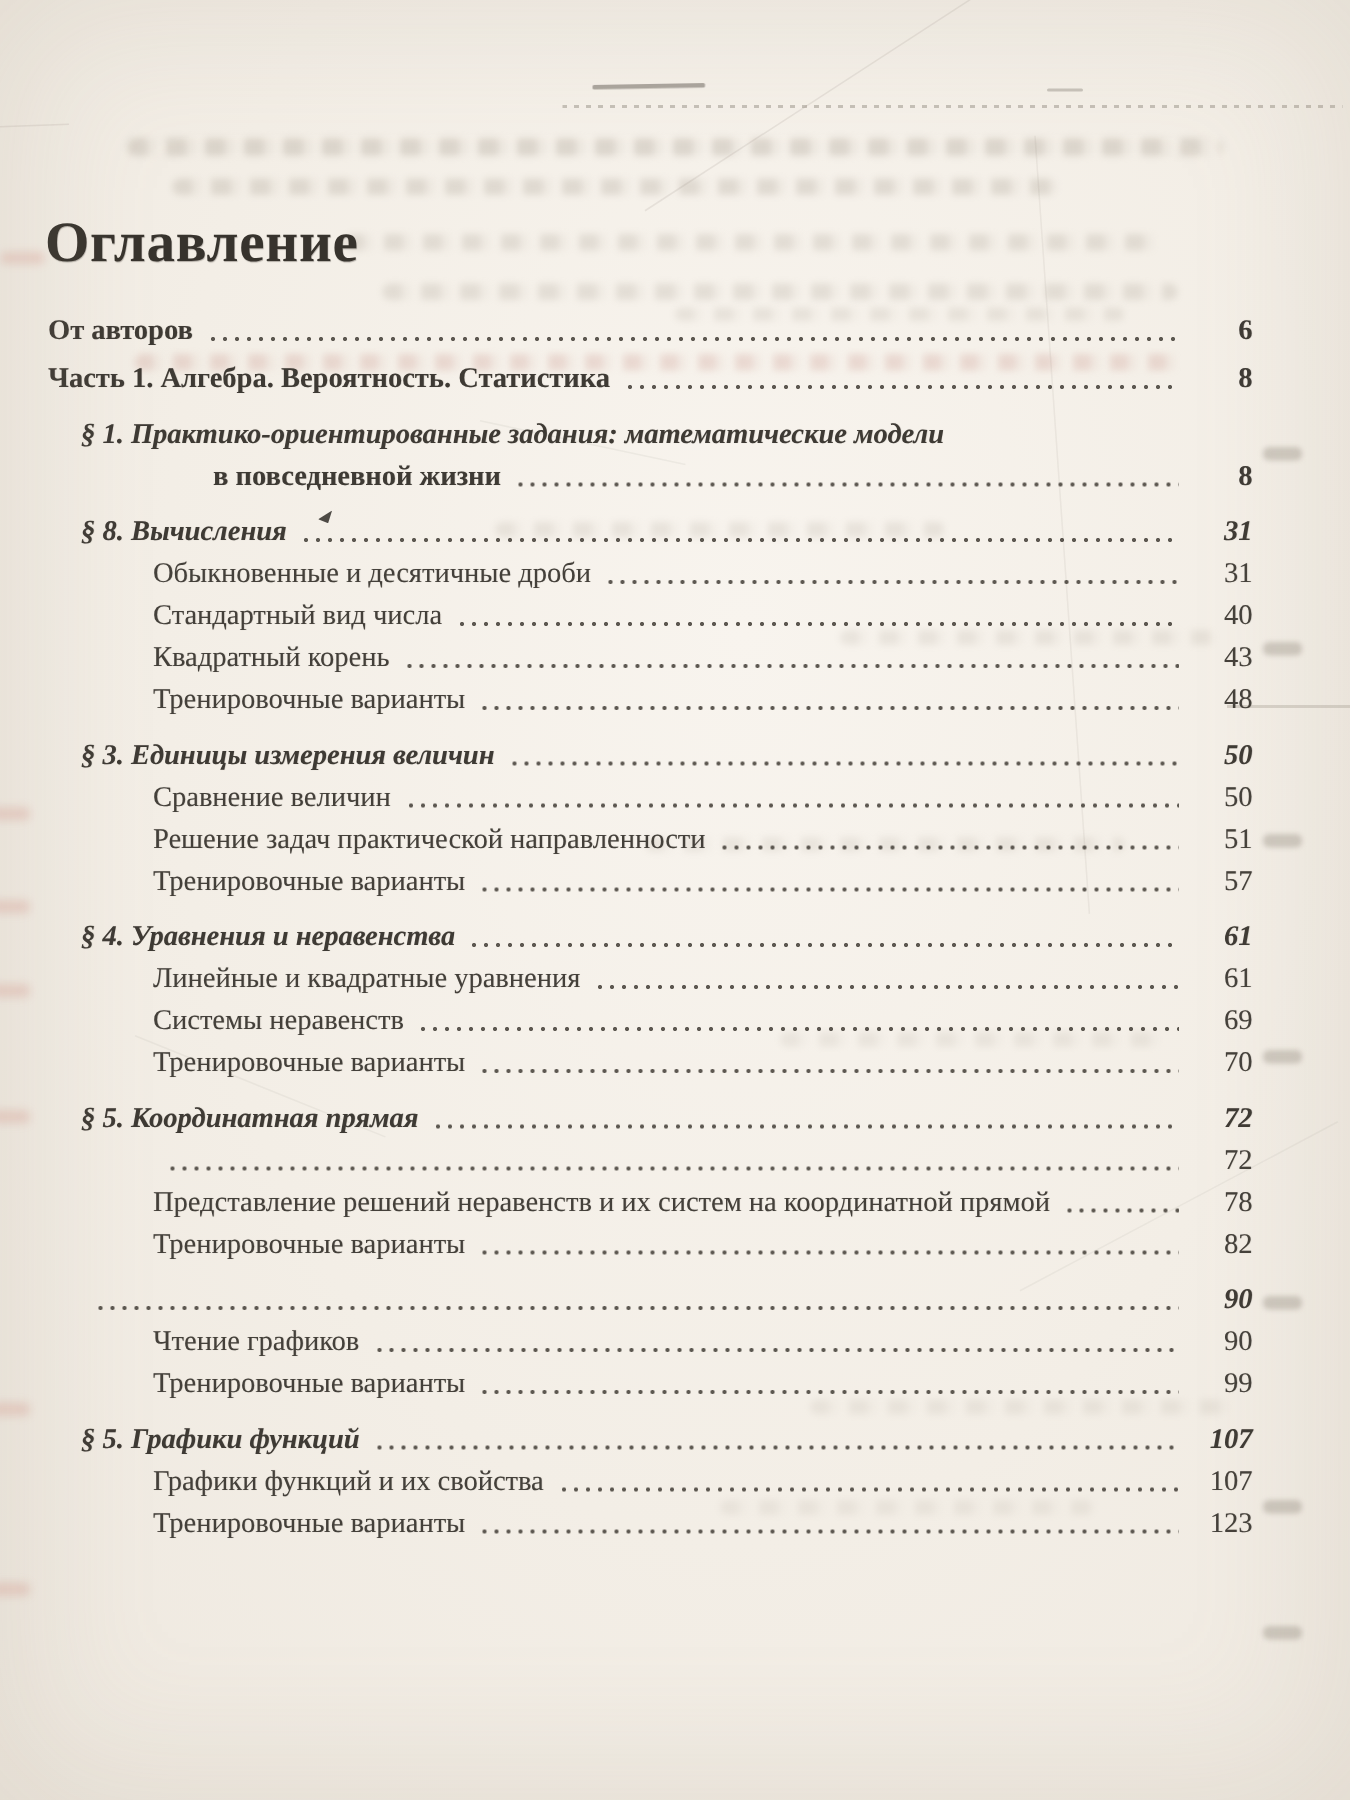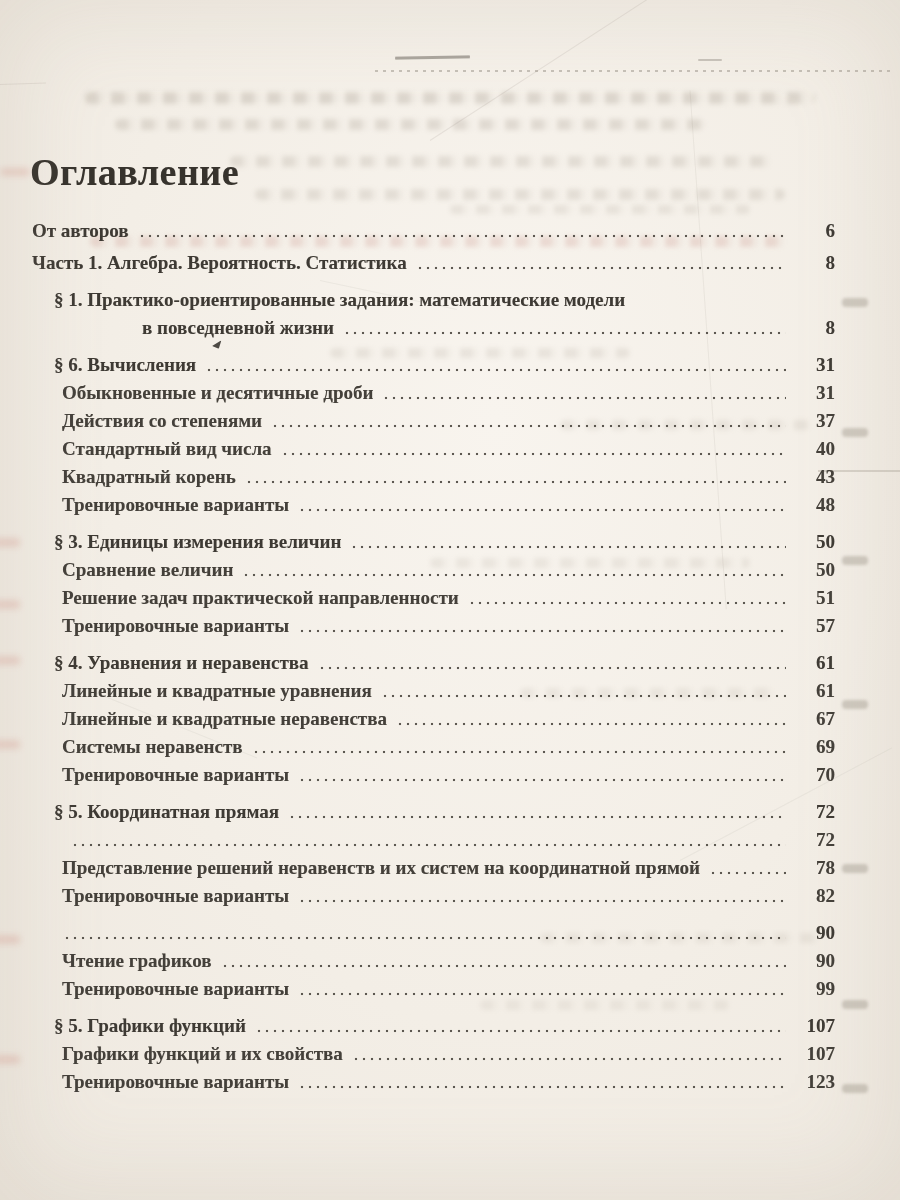--- a/index.html
+++ b/index.html
@@ -30,21 +30,21 @@
     background:repeating-linear-gradient(90deg, rgba(150,143,132,0.5) 0 3px, rgba(150,143,132,0) 3px 8px);}
   .sc{position:absolute;height:1px;background:rgba(138,130,118,0.5);transform-origin:left center;}
   .pk{position:absolute;background:rgba(205,112,100,0.22);filter:blur(3px);border-radius:4px;}
   .gn{position:absolute;width:26px;height:9px;background:rgba(150,142,130,0.4);filter:blur(1.6px);border-radius:4px;}
   .speck{
     position:absolute;width:10px;height:8px;background:rgba(48,45,40,0.85);
     clip-path:polygon(0 55%, 100% 0, 62% 100%);transform:rotate(-8deg);filter:blur(0.3px);
   }
   
   .content{
-    position:absolute;left:30px;right:65px;top:10px;
+    position:absolute;left:30px;right:65px;top:0;
     color:#3e3a34;
   }
   .title{
     margin:141px 0 24px 0;font-size:38px;line-height:42px;font-weight:700;
     letter-spacing:0.5px;color:#37332d;
     text-shadow:0.3px 0.4px 0.6px rgba(60,55,48,0.35);
   }
   .row{
     display:flex;align-items:flex-end;
     font-size:19px;line-height:28px;height:28px;
@@ -54,22 +54,22 @@
   .row .label{flex:0 1 auto;overflow:hidden;}
   .row .leader{
     flex:1 1 auto;align-self:flex-end;height:4px;min-width:14px;
     margin:0 9px 7px 9px;
     background-image:radial-gradient(circle, rgba(66,61,54,0.85) 1.15px, rgba(66,61,54,0) 1.6px);
     background-size:8px 4px;background-repeat:repeat-x;background-position:left bottom;
   }
   .row .pagenum{flex:0 0 auto;min-width:40px;text-align:right;}
   .row.top{margin-left:2px;font-weight:700;}
   .row.part{margin-left:2px;font-weight:700;margin-top:4px;}
-  .row.section{margin-left:24px;font-weight:700;margin-top:9px;}
-  .row.sub{margin-left:32px;font-weight:700;color:#44403a;}
+  .row.section{margin-left:24px;font-weight:700;margin-top:9px;font-style:italic;}
+  .row.sub{margin-left:72px;font-weight:400;color:#44403a;}
   .row.wrap{margin-left:112px;font-weight:700;}
 </style>
 </head>
 <body>
 
 <div class="paper">
 
   <div class="ghosts">
 
     <div class="dash" style="left:395px;top:56px;width:75px;height:2.5px;transform:rotate(-1deg);"></div>
@@ -131,35 +131,30 @@
         <div class="row section nopage">
     <span class="label">§ 1. Практико-ориентированные задания: математические модели</span>
 
   </div>
         <div class="row wrap">
     <span class="label">в повседневной жизни</span>
     <span class="leader"></span>
     <span class="pagenum">8</span>
   </div>
         <div class="row section">
-    <span class="label">§ 6. Вычисления</span>
+    <span class="label">§ 8. Вычисления</span>
     <span class="leader"></span>
     <span class="pagenum">31</span>
   </div>
         <div class="row sub">
     <span class="label">Обыкновенные и десятичные дроби</span>
     <span class="leader"></span>
     <span class="pagenum">31</span>
   </div>
         <div class="row sub">
-    <span class="label">Действия со степенями</span>
-    <span class="leader"></span>
-    <span class="pagenum">37</span>
-  </div>
-        <div class="row sub">
     <span class="label">Стандартный вид числа</span>
     <span class="leader"></span>
     <span class="pagenum">40</span>
   </div>
         <div class="row sub">
     <span class="label">Квадратный корень</span>
     <span class="leader"></span>
     <span class="pagenum">43</span>
   </div>
         <div class="row sub">
@@ -191,25 +186,20 @@
     <span class="label">§ 4. Уравнения и неравенства</span>
     <span class="leader"></span>
     <span class="pagenum">61</span>
   </div>
         <div class="row sub">
     <span class="label">Линейные и квадратные уравнения</span>
     <span class="leader"></span>
     <span class="pagenum">61</span>
   </div>
         <div class="row sub">
-    <span class="label">Линейные и квадратные неравенства</span>
-    <span class="leader"></span>
-    <span class="pagenum">67</span>
-  </div>
-        <div class="row sub">
     <span class="label">Системы неравенств</span>
     <span class="leader"></span>
     <span class="pagenum">69</span>
   </div>
         <div class="row sub">
     <span class="label">Тренировочные варианты</span>
     <span class="leader"></span>
     <span class="pagenum">70</span>
   </div>
         <div class="row section">

